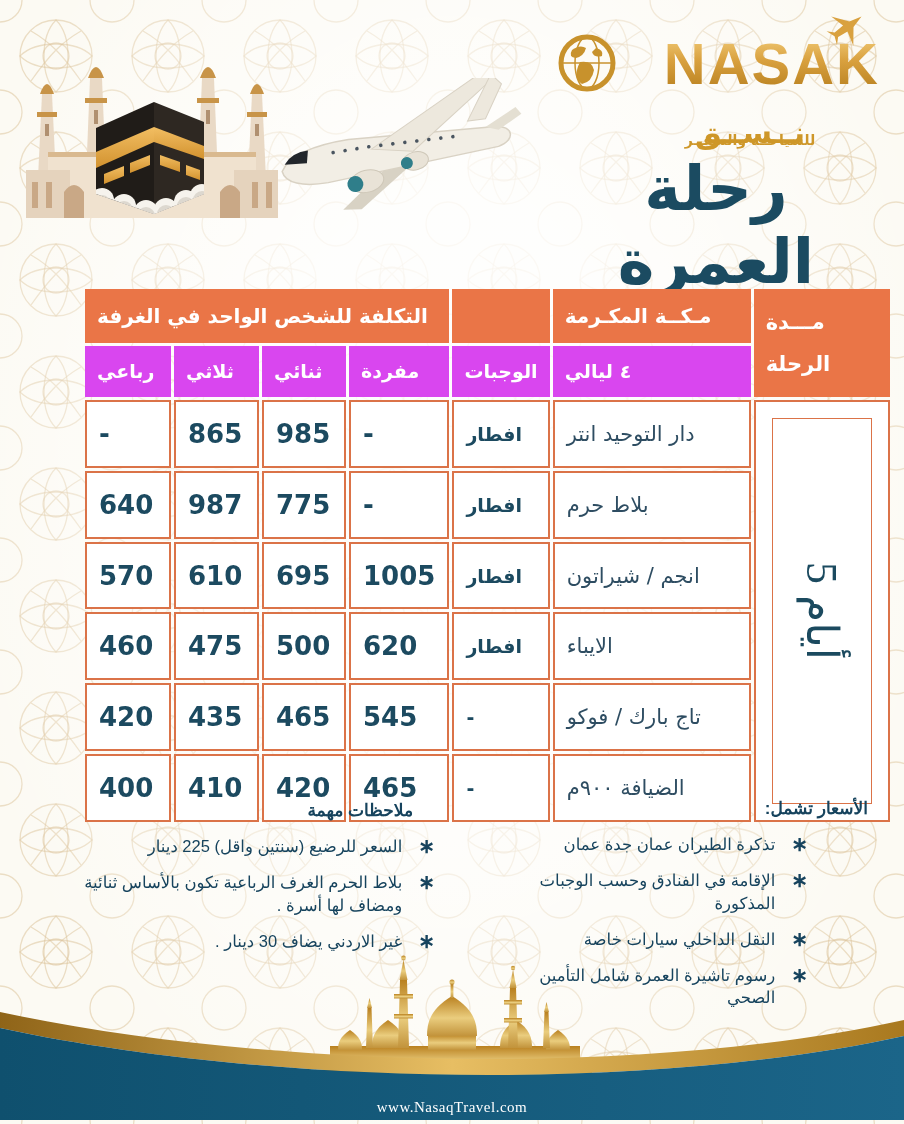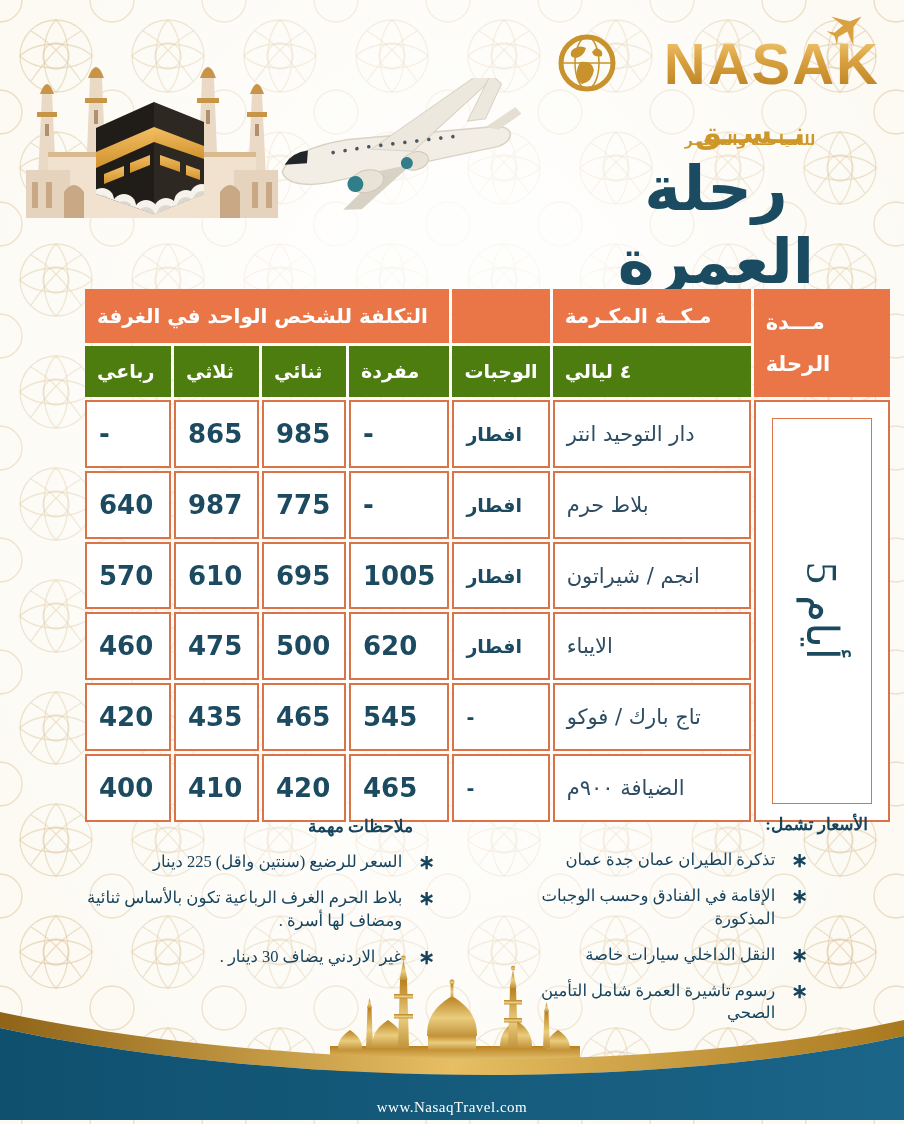--- a/index.html
+++ b/index.html
@@ -39,40 +39,40 @@
     position:absolute; top:148px; right:0; width:336px; text-align:center;
     direction:rtl; font-size:62px; font-weight:900; color:#1B4B61;
   }
   
   table.price-table{
     position:absolute; left:82px; top:286px; z-index:2;
     border-collapse:separate; border-spacing:3px; direction:rtl; table-layout:fixed;
   }
   .price-table td{text-align:left; vertical-align:middle; padding:12px;}
   .h-orange{background:#EA7547; color:#ffffff; font-weight:700; font-size:20px;}
-  .h-teal{background:#4d7c0f; color:#ffffff; font-weight:700; font-size:19px;margin-left:24px;}
+  .h-teal{background:#d946ef; color:#ffffff; font-weight:700; font-size:19px;margin-left:24px;}
   tr.hdr1{height:44px;} tr.hdr2{height:42px;} tr.body{height:64px;}
   .duration-header{font-size:21px; line-height:2.0;}
   .cell{background:#ffffff; border:2px solid #DB7348;}
   .hotel{font-size:21px; color:#2E4D62; font-weight:500;}
   .meal{font-size:19px; color:#1C4A60; font-weight:700;}
   .num{font-size:26px; color:#1C4A60; font-weight:700;}
   .duration-cell{background:#ffffff; border:2px solid #DB7348;}
   .duration-inner{
     height:384px; margin:4px; border:1px solid #DB7348;
     display:flex; align-items:center; justify-content:center;
   }
   .duration-text{
     transform:rotate(90deg); direction:ltr; white-space:nowrap;
     font-family:"Liberation Serif","DejaVu Serif",serif;
     font-size:44px; color:#1B4A5F;
   }
   
   .notes{position:absolute; direction:rtl; color:#16435D; z-index:2;
-    font-family:Liberation Serif, serif;margin-top:16px;}
+    font-family:Liberation Sans, sans-serif;}
   .notes-left{left:62px; top:800px; width:375px;}
   .notes-right{right:36px; top:798px; width:334px;}
   .notes .notes-title{font-size:17px; font-weight:700; margin-bottom:14px;}
   .notes-left .notes-title{padding-right:24px;}
   .note-item{display:flex; gap:16px; align-items:flex-start; margin-bottom:14px;
     font-size:16.5px; line-height:1.35;}
   .notes-left .note-item{padding-right:2px;}
   .notes-right .note-item{padding-right:60px;}
   .bullet{font-size:20px; font-weight:700; line-height:1.1; flex:0 0 auto;}
   

